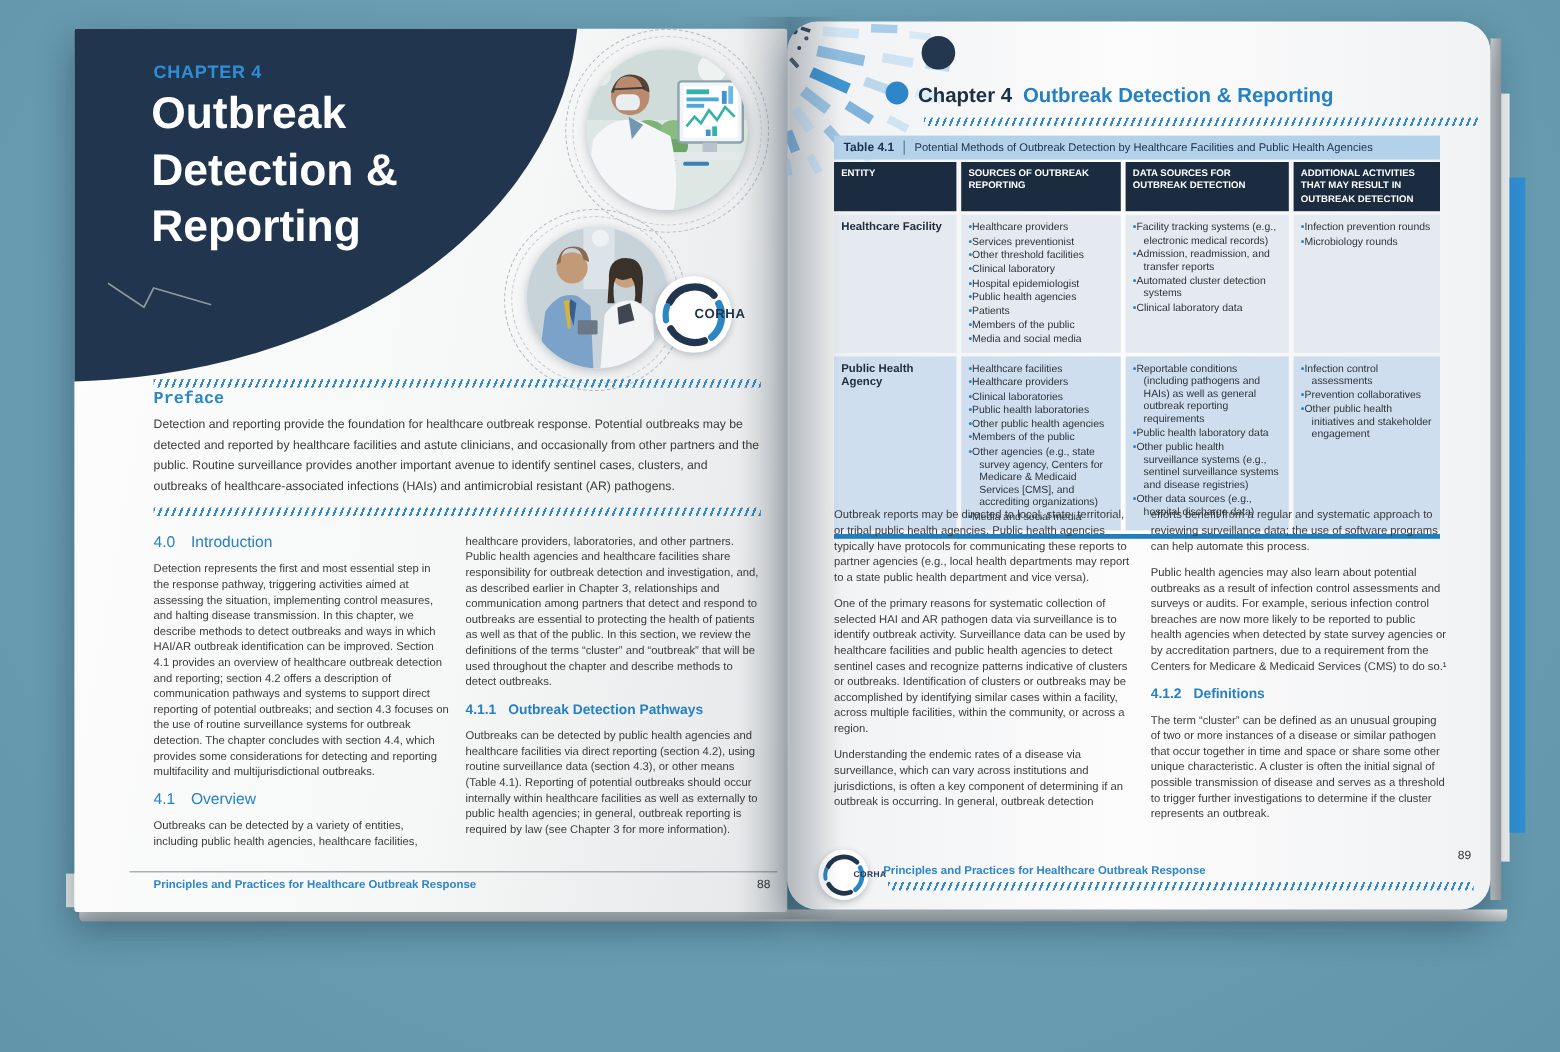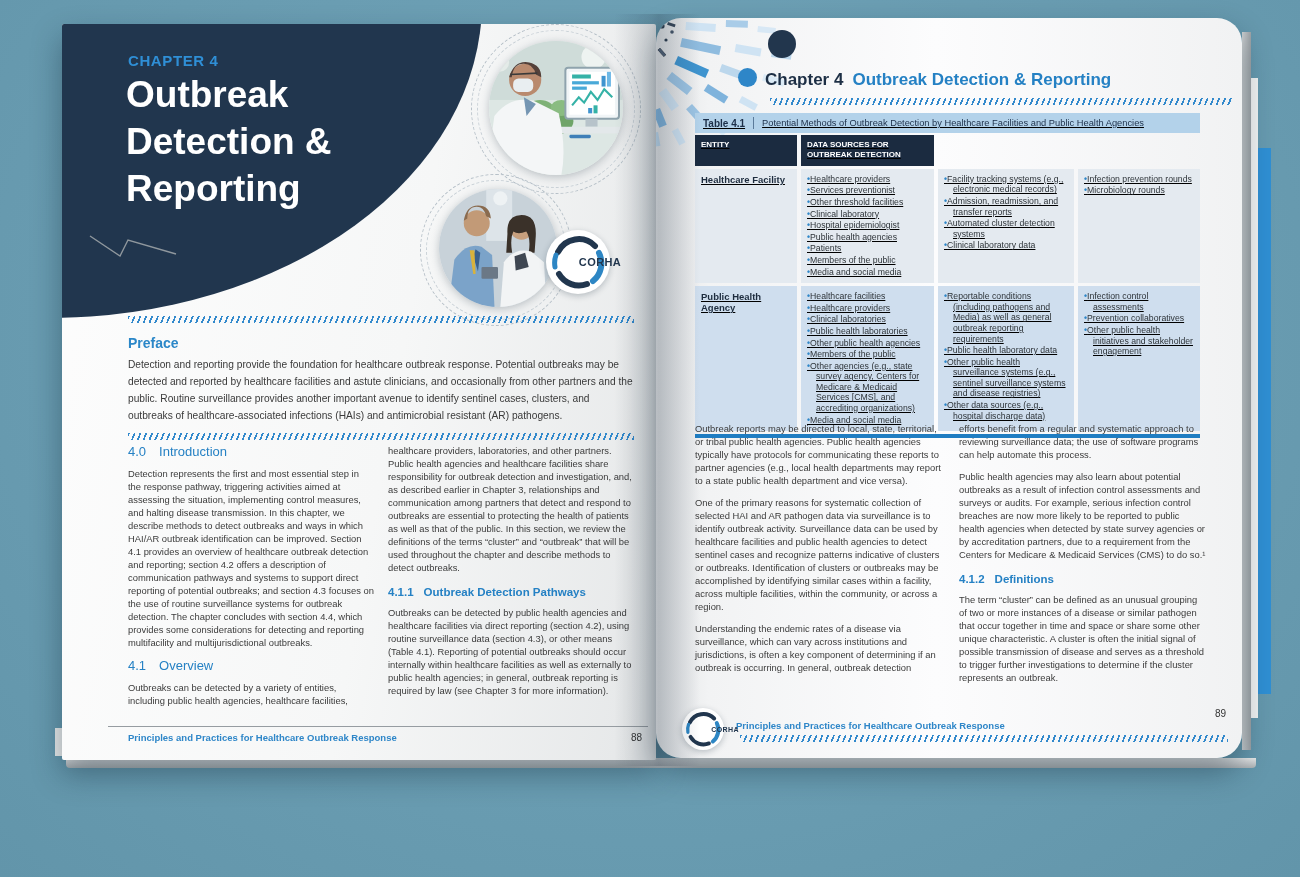--- a/index.html
+++ b/index.html
@@ -54,21 +54,21 @@
   .corha-badge svg { position:absolute; inset:0; width:100%; height:100%; }
   .corha-text { position:relative; z-index:2; font-weight:bold; color:#21364e; letter-spacing:.4px;padding-left:44px; }
   .corha-main .corha-text { font-size:11px; }
 
   .zigzag { position:absolute; left:26px; top:204px; }
 
   .hatch { height:7px;
     background:repeating-linear-gradient(112deg, #3289cc 0px, #3289cc 1.7px, transparent 1.7px, transparent 5.4px); }
 
   .content-left { position:absolute; left:66px; top:292px; width:506px; }
-  .preface-h { font-size:14px; font-weight:bold; color:#2b87c8; margin:12px 0 5px; }
+  .preface-h { font-size:14px; font-weight:bold; color:#2b87c8; margin:2px 0 5px;font-family:Liberation Mono, monospace; }
   .preface-p { font-size:10.2px; line-height:17px; color:#3a3a3a; margin-bottom:9px; }
 
   .columns-left { position:absolute; left:66px; top:420px; width:506px; display:flex; gap:14px; }
   .columns-left .col { width:246px; }
   .sec { font-size:13px; font-weight:normal; color:#2581c4; margin:0 0 8px; }
   .sec .num { margin-right:13px; }
   .subsec { font-size:11.5px; font-weight:bold; color:#2581c4; margin:12px 0 8px; }
   .subsec .num { margin-right:10px; }
   .body-p { font-size:9.4px; line-height:13px; color:#3b3b3b; margin-bottom:9px; }
 
@@ -79,21 +79,21 @@
 
   
   .burst { position:absolute; left:-4px; top:-2px; }
   .dot-navy { position:absolute; left:112px; top:12px; width:28px; height:28px; background:#22364d; border-radius:50%; }
   .dot-blue { position:absolute; left:82px; top:50px; width:19px; height:19px; background:#2e86c8; border-radius:50%; }
   .chap-head { position:absolute; left:109px; top:52px; font-size:17px; font-weight:bold; }
   .chap-head .c-label { color:#1d2f45; margin-right:9px; }
   .chap-head .c-title { color:#2581c4; }
   .head-hatch { position:absolute; left:114px; top:80px; width:462px; }
 
-  .tbl { position:absolute; left:39px; top:95px; width:505px;text-decoration:underline; }
+  .tbl { position:absolute; left:39px; top:95px; width:505px; }
   .t-titlebar { background:#b3d2ea; display:flex; align-items:center; height:20px; margin-bottom:2px; }
   .t-label { font-size:10px; font-weight:bold; color:#1c2f49; padding:0 8px; }
   .t-sep { width:1px; height:12px; background:#5a7a9a; }
   .t-caption { font-size:9.3px; color:#1c2f49; padding-left:8px; }
   .t-grid { display:grid; grid-template-columns:102px 133px 136px 122px; column-gap:4px; margin-bottom:3px; }
   .t-head .t-cell { background:#1b2b40; color:#ffffff; font-size:8px; font-weight:bold;
     line-height:1.3; padding:5px 6px; }
   .t-cell { padding:5px 6px; }
   .r1 .t-cell { background:#e4eaf0; }
   .r2 .t-cell { background:#cfdeee; }
@@ -270,21 +270,23 @@
     <div class="hatch head-hatch"></div>
 
     <div class="tbl">
       <div class="t-titlebar">
         <span class="t-label">Table 4.1</span>
         <span class="t-sep"></span>
         <span class="t-caption">Potential Methods of Outbreak Detection by Healthcare Facilities and Public Health Agencies</span>
       </div>
       <div class="t-grid t-head">
         <div class="t-cell">ENTITY</div>
+        <div class="t-cell">SOURCES OF OUTBREAK REPORTING</div>
         <div class="t-cell">DATA SOURCES FOR OUTBREAK DETECTION</div>
+        <div class="t-cell">ADDITIONAL ACTIVITIES THAT MAY RESULT IN OUTBREAK DETECTION</div>
       </div>
       <div class="t-grid r1">
         <div class="t-cell t-entity">Healthcare Facility</div>
         <ul class="t-cell t-list">
             <li>Healthcare providers</li>
             <li>Services preventionist</li>
             <li>Other threshold facilities</li>
             <li>Clinical laboratory</li>
             <li>Hospital epidemiologist</li>
             <li>Public health agencies</li>
@@ -309,21 +311,21 @@
             <li>Healthcare facilities</li>
             <li>Healthcare providers</li>
             <li>Clinical laboratories</li>
             <li>Public health laboratories</li>
             <li>Other public health agencies</li>
             <li>Members of the public</li>
             <li>Other agencies (e.g., state survey agency, Centers for Medicare &amp; Medicaid Services [CMS], and accrediting organizations)</li>
             <li>Media and social media</li>
           </ul>
         <ul class="t-cell t-list">
-            <li>Reportable conditions (including pathogens and Media) as well as general outbreak reporting requirements</li>
+            <li>Reportable conditions (including pathogens and HAIs) as well as general outbreak reporting requirements</li>
             <li>Public health laboratory data</li>
             <li>Other public health surveillance systems (e.g., sentinel surveillance systems and disease registries)</li>
             <li>Other data sources (e.g., hospital discharge data)</li>
           </ul>
         <ul class="t-cell t-list">
             <li>Infection control assessments</li>
             <li>Prevention collaboratives</li>
             <li>Other public health initiatives and stakeholder engagement</li>
           </ul>
       </div>

